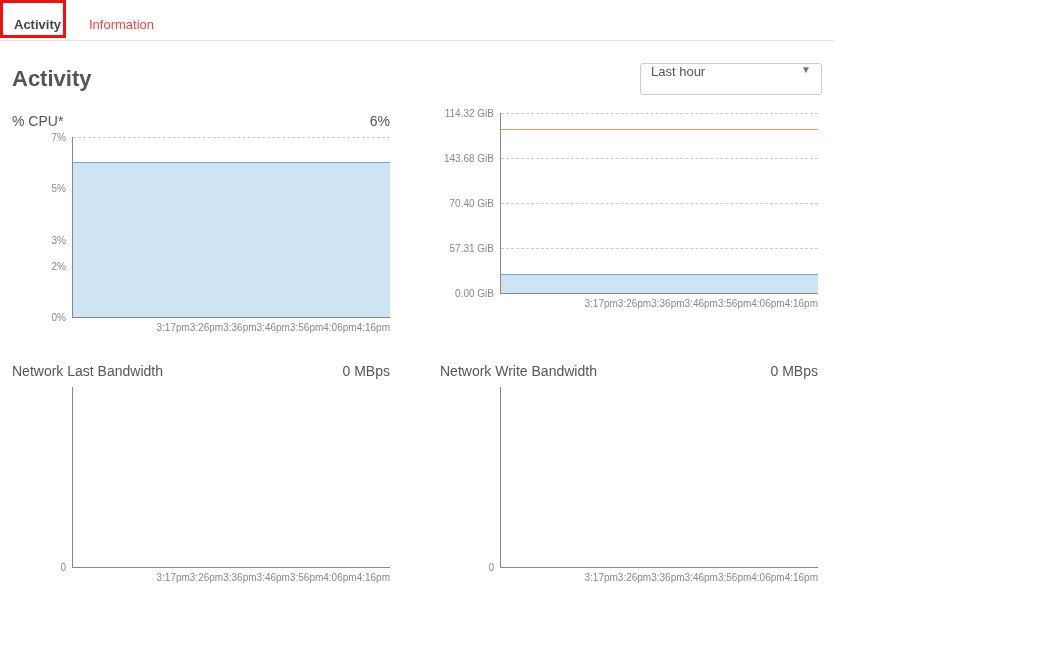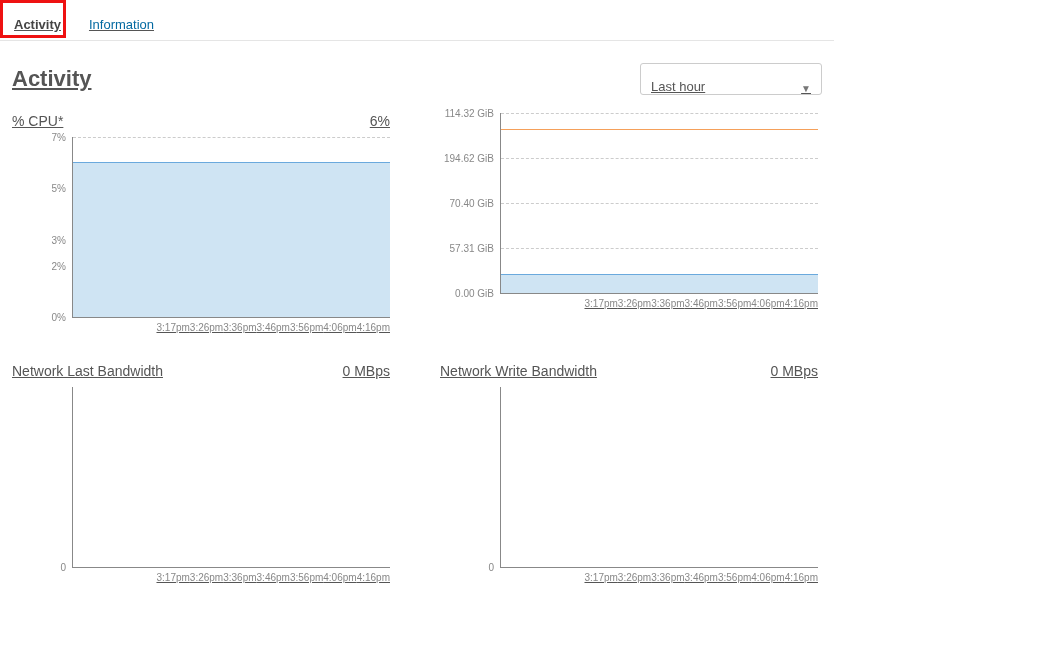--- a/index.html
+++ b/index.html
@@ -8,34 +8,33 @@
     font-family: Arial, Helvetica, sans-serif;
     background: #fff;
     color: #555;
     font-size: 13px;
   }
   .page {
     width: 834px;
     height: 669px;
     box-sizing: border-box;
     position: relative;
-    text-decoration: underline;
   }
   
   .tabs {
     display: flex;
     align-items: flex-end;
     border-bottom: 1px solid #e5e5e5;
     height: 40px;
     padding-left: 0;
   }
   .tab {
     padding: 10px 14px 8px 14px;
     font-size: 13px;
-    color: #0369a1;
+    color: #ef4444;
     cursor: pointer;
     position: relative;
   }
   .tab.active {
     font-weight: bold;
     color: #444;
   }
   .tab.active::after {
     content: "";
     position: absolute;
@@ -66,21 +65,21 @@
     font-size: 22px;
     font-weight: bold;
     color: #555;
   }
   .time-select {
     border: 1px solid #ccc;
     border-radius: 3px;
     height: 30px;
     width: 160px;
     display: flex;
-    align-items: flex-end;
+    align-items: flex-start;
     justify-content: space-between;
     padding: 0 10px;
     color: #555;
     font-size: 13px;
     cursor: pointer;
     background: #fff;
   }
   .time-select .caret {
     font-size: 10px;
     color: #777;
@@ -212,21 +211,21 @@
         <span>3:56pm</span>
         <span>4:06pm</span>
         <span>4:16pm</span>
       </div>
     </div>
 
     <div class="chart">
       <div class="plot-wrap">
         <div class="yaxis">
           <span class="ytick" style="top:0%">114.32 GiB</span>
-          <span class="ytick" style="top:25%">194.62 GiB</span>
+          <span class="ytick" style="top:25%">143.68 GiB</span>
           <span class="ytick" style="top:50%">70.40 GiB</span>
           <span class="ytick" style="top:75%">57.31 GiB</span>
           <span class="ytick" style="top:100%">0.00 GiB</span>
         </div>
         <div class="plot">
           <div class="grid-line" style="top:0%"></div>
           <div class="grid-line" style="top:25%"></div>
           <div class="grid-line" style="top:50%"></div>
           <div class="grid-line" style="top:75%"></div>
 

